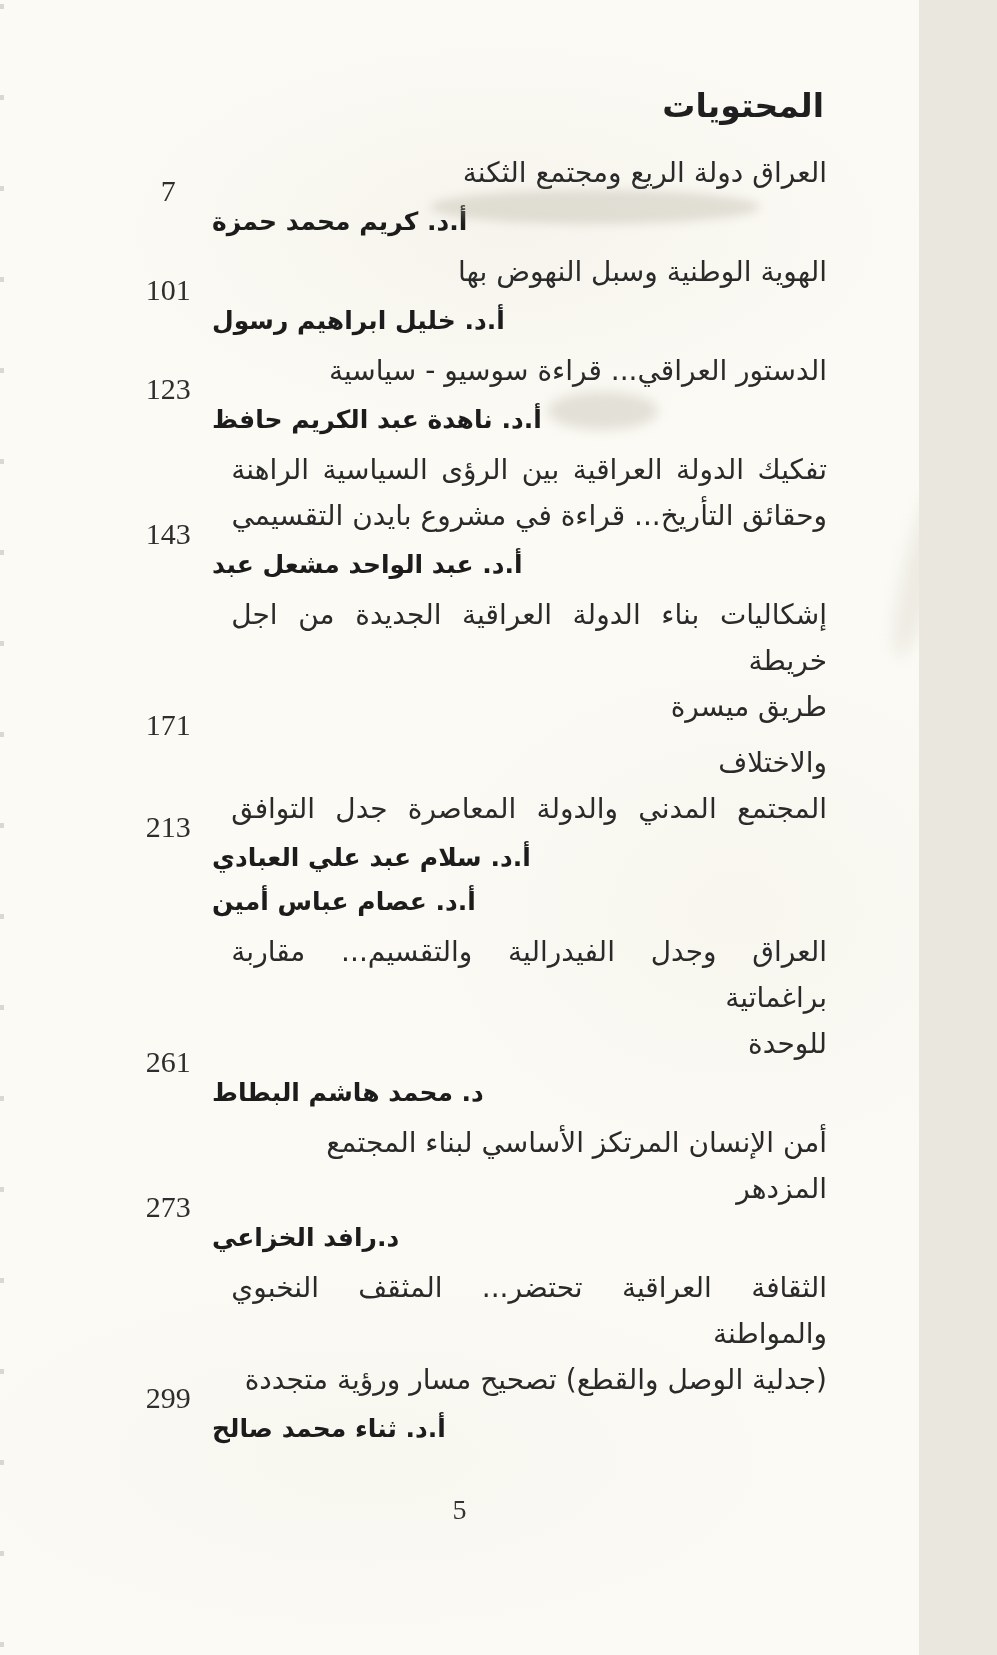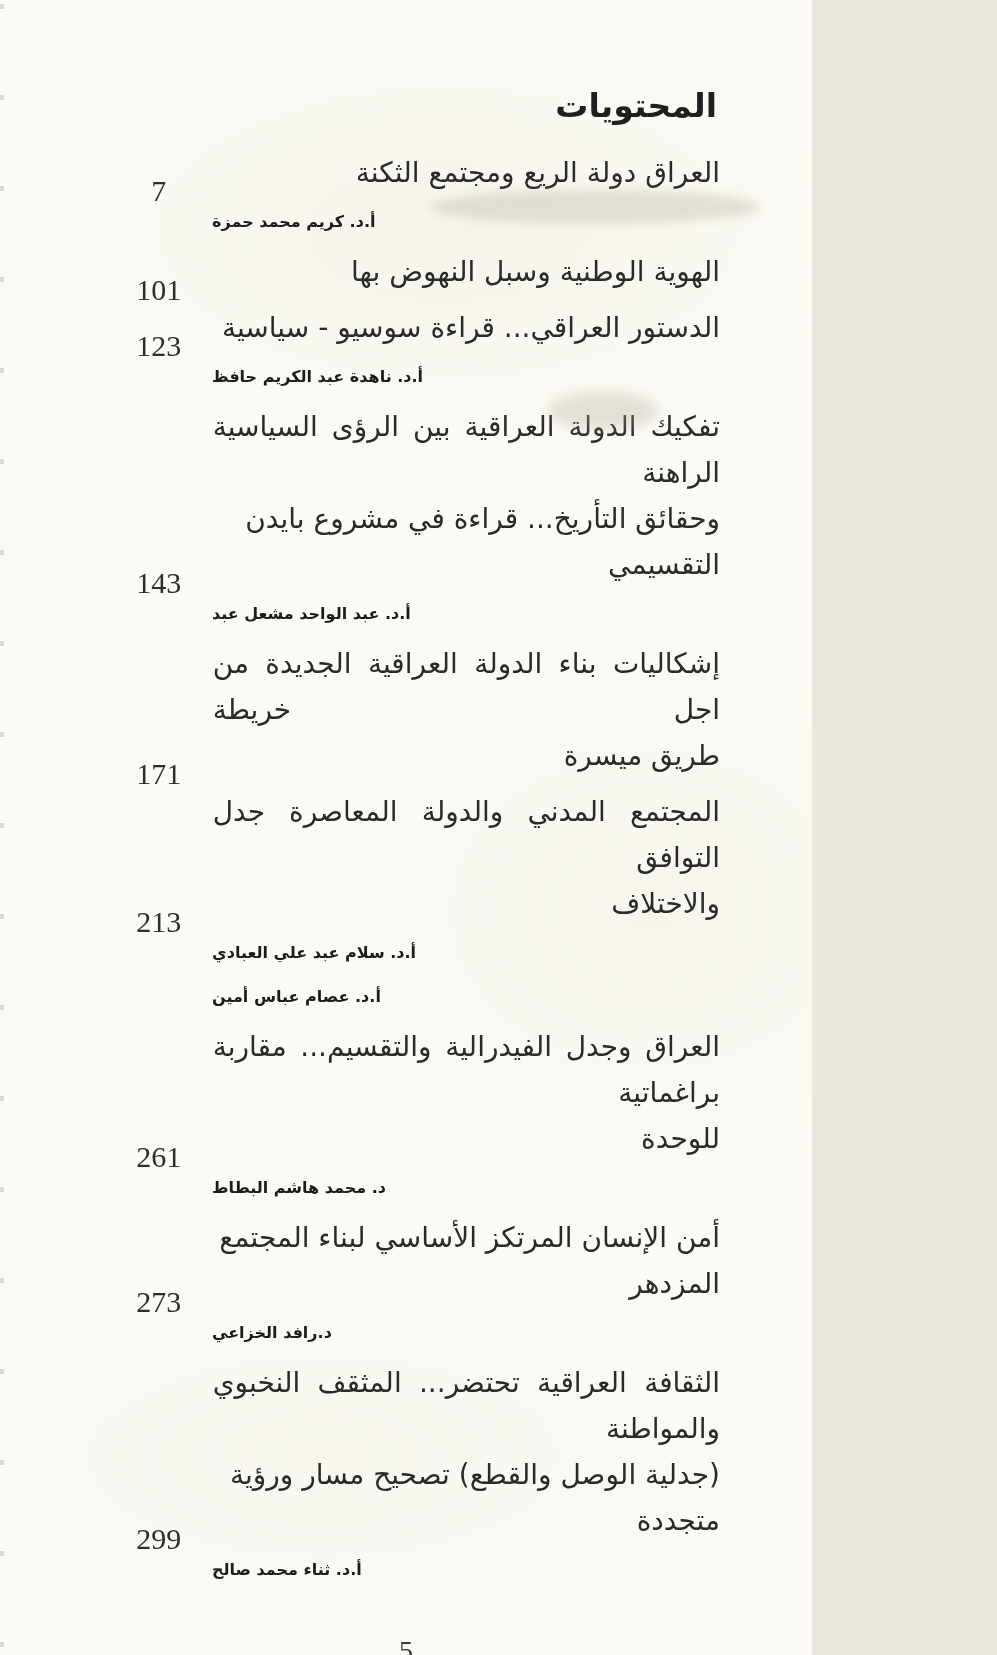--- a/index.html
+++ b/index.html
@@ -3,21 +3,21 @@
 <meta charset="utf-8">
 <style>
   html,body{margin:0;padding:0;}
   body{
     width:997px;height:1655px;
     background:#e9e7de;
     font-family:"DejaVu Sans",sans-serif;
   }
   .page{
     position:relative;
-    width:812px;height:1655px;
+    width:919px;height:1655px;
     overflow:hidden;
     background:#fbfaf4;
     background-image:
       radial-gradient(ellipse 600px 300px at 55% 14%, rgba(214,208,190,0.14), rgba(0,0,0,0) 70%),
       radial-gradient(ellipse 500px 400px at 80% 55%, rgba(214,208,190,0.10), rgba(0,0,0,0) 70%),
       radial-gradient(ellipse 700px 300px at 40% 88%, rgba(220,215,200,0.10), rgba(0,0,0,0) 70%);
     color:#262626;
   }
   
   .edge-marks{
@@ -60,21 +60,21 @@
     font-size:30px;line-height:34px;
     width:140px;text-align:center;direction:ltr;
     position:relative;top:12px;
     color:#2e2e2e;
   }
   .author{
     direction:rtl;text-align:left;
     padding-left:212px;
     margin-top:9px;
     font-weight:bold;
-    font-size:16px;line-height:34px;
+    font-size:25px;line-height:34px;
     color:#1c1c1c;
   }
   .folio{
     margin-top:48px;
     text-align:center;
     font-family:"Liberation Serif","DejaVu Serif",serif;
     font-size:28px;color:#333;
   }
 </style>
 </head>
@@ -100,20 +100,21 @@
       <div class="author">أ.د. كريم محمد حمزة</div>
     </div>
 
     <div class="entry">
       <div class="entry-main">
         <div class="titles">
           <span class="line">الهوية الوطنية وسبل النهوض بها</span>
         </div>
         <div class="pagenum">101</div>
       </div>
+      <div class="author">أ.د. خليل ابراهيم رسول</div>
     </div>
 
     <div class="entry">
       <div class="entry-main">
         <div class="titles">
           <span class="line">الدستور العراقي... قراءة سوسيو - سياسية</span>
         </div>
         <div class="pagenum">123</div>
       </div>
       <div class="author">أ.د. ناهدة عبد الكريم حافظ</div>
@@ -136,22 +137,22 @@
           <span class="line just">إشكاليات بناء الدولة العراقية الجديدة من اجل خريطة</span>
           <span class="line">طريق ميسرة</span>
         </div>
         <div class="pagenum">171</div>
       </div>
     </div>
 
     <div class="entry">
       <div class="entry-main">
         <div class="titles">
+          <span class="line">والاختلاف</span>
           <span class="line just">المجتمع المدني والدولة المعاصرة جدل التوافق</span>
-          <span class="line">والاختلاف</span>
         </div>
         <div class="pagenum">213</div>
       </div>
       <div class="author">أ.د. سلام عبد علي العبادي</div>
     </div>
 
     <div class="entry">
       <div class="author">أ.د. عصام عباس أمين</div>
     </div>
 

